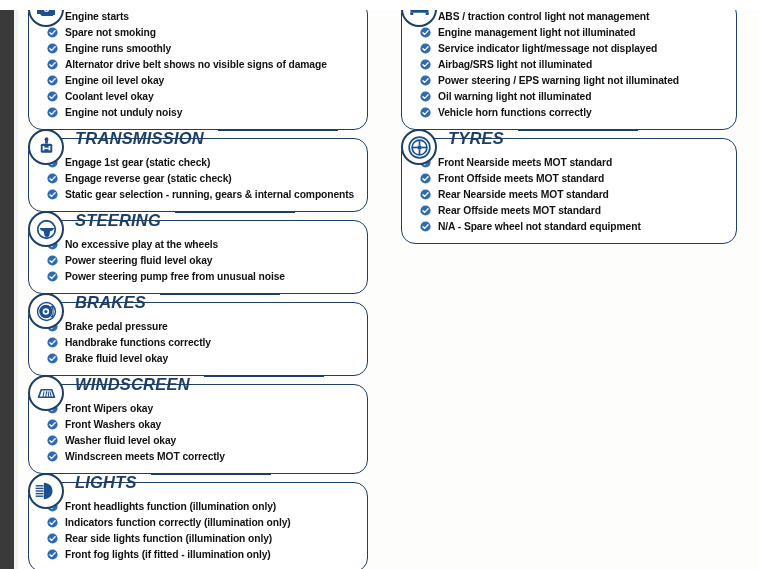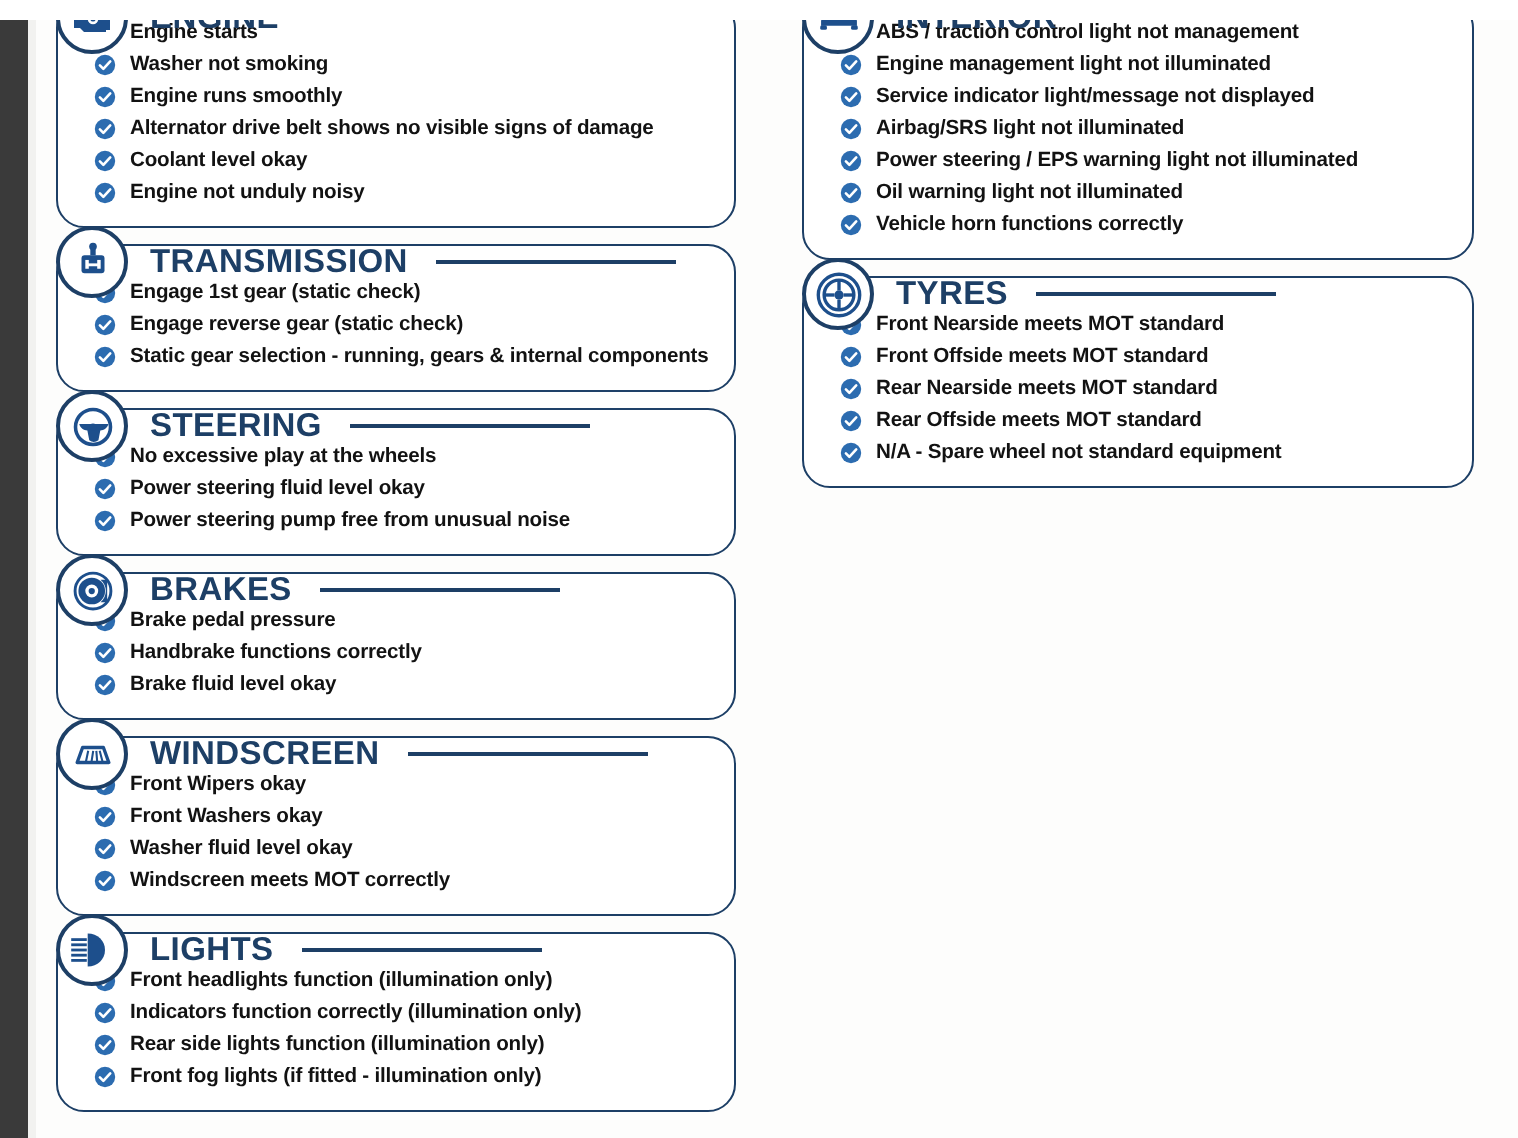--- a/index.html
+++ b/index.html
@@ -59,23 +59,23 @@
   }
   .section.first > .card {
     padding-top: 10px;
   }
   .head {
     position: absolute;
     left: 0;
     top: -9px;
     height: 36px;
     display: flex;
-    align-items: center;
     z-index: 3;
     pointer-events: none;
+    font-style: italic;
   }
   .head-icon {
     width: 36px;
     height: 36px;
     border-radius: 50%;
     background: #ffffff;
     border: 2px solid #1d3f66;
     box-sizing: border-box;
     display: flex;
     align-items: center;
@@ -145,35 +145,42 @@
   <circle cx="8" cy="8" r="7.4" fill="#2c6cb0"></circle>
   <path d="M4.3 8.3l2.5 2.5 5-5.4" fill="none" stroke="#ffffff" stroke-width="1.9" stroke-linecap="round" stroke-linejoin="round"></path>
 </svg></span>
               <span class="item-label">Engine starts</span>
             </li>
             <li>
               <span class="tick"><svg viewBox="0 0 16 16" width="11" height="11">
   <circle cx="8" cy="8" r="7.4" fill="#2c6cb0"></circle>
   <path d="M4.3 8.3l2.5 2.5 5-5.4" fill="none" stroke="#ffffff" stroke-width="1.9" stroke-linecap="round" stroke-linejoin="round"></path>
 </svg></span>
-              <span class="item-label">Washer not smoking</span>
+              <span class="item-label">Spare not smoking</span>
             </li>
             <li>
               <span class="tick"><svg viewBox="0 0 16 16" width="11" height="11">
   <circle cx="8" cy="8" r="7.4" fill="#2c6cb0"></circle>
   <path d="M4.3 8.3l2.5 2.5 5-5.4" fill="none" stroke="#ffffff" stroke-width="1.9" stroke-linecap="round" stroke-linejoin="round"></path>
 </svg></span>
               <span class="item-label">Engine runs smoothly</span>
             </li>
             <li>
               <span class="tick"><svg viewBox="0 0 16 16" width="11" height="11">
   <circle cx="8" cy="8" r="7.4" fill="#2c6cb0"></circle>
   <path d="M4.3 8.3l2.5 2.5 5-5.4" fill="none" stroke="#ffffff" stroke-width="1.9" stroke-linecap="round" stroke-linejoin="round"></path>
 </svg></span>
               <span class="item-label">Alternator drive belt shows no visible signs of damage</span>
+            </li>
+            <li>
+              <span class="tick"><svg viewBox="0 0 16 16" width="11" height="11">
+  <circle cx="8" cy="8" r="7.4" fill="#2c6cb0"></circle>
+  <path d="M4.3 8.3l2.5 2.5 5-5.4" fill="none" stroke="#ffffff" stroke-width="1.9" stroke-linecap="round" stroke-linejoin="round"></path>
+</svg></span>
+              <span class="item-label">Engine oil level okay</span>
             </li>
             <li>
               <span class="tick"><svg viewBox="0 0 16 16" width="11" height="11">
   <circle cx="8" cy="8" r="7.4" fill="#2c6cb0"></circle>
   <path d="M4.3 8.3l2.5 2.5 5-5.4" fill="none" stroke="#ffffff" stroke-width="1.9" stroke-linecap="round" stroke-linejoin="round"></path>
 </svg></span>
               <span class="item-label">Coolant level okay</span>
             </li>
             <li>
               <span class="tick"><svg viewBox="0 0 16 16" width="11" height="11">

